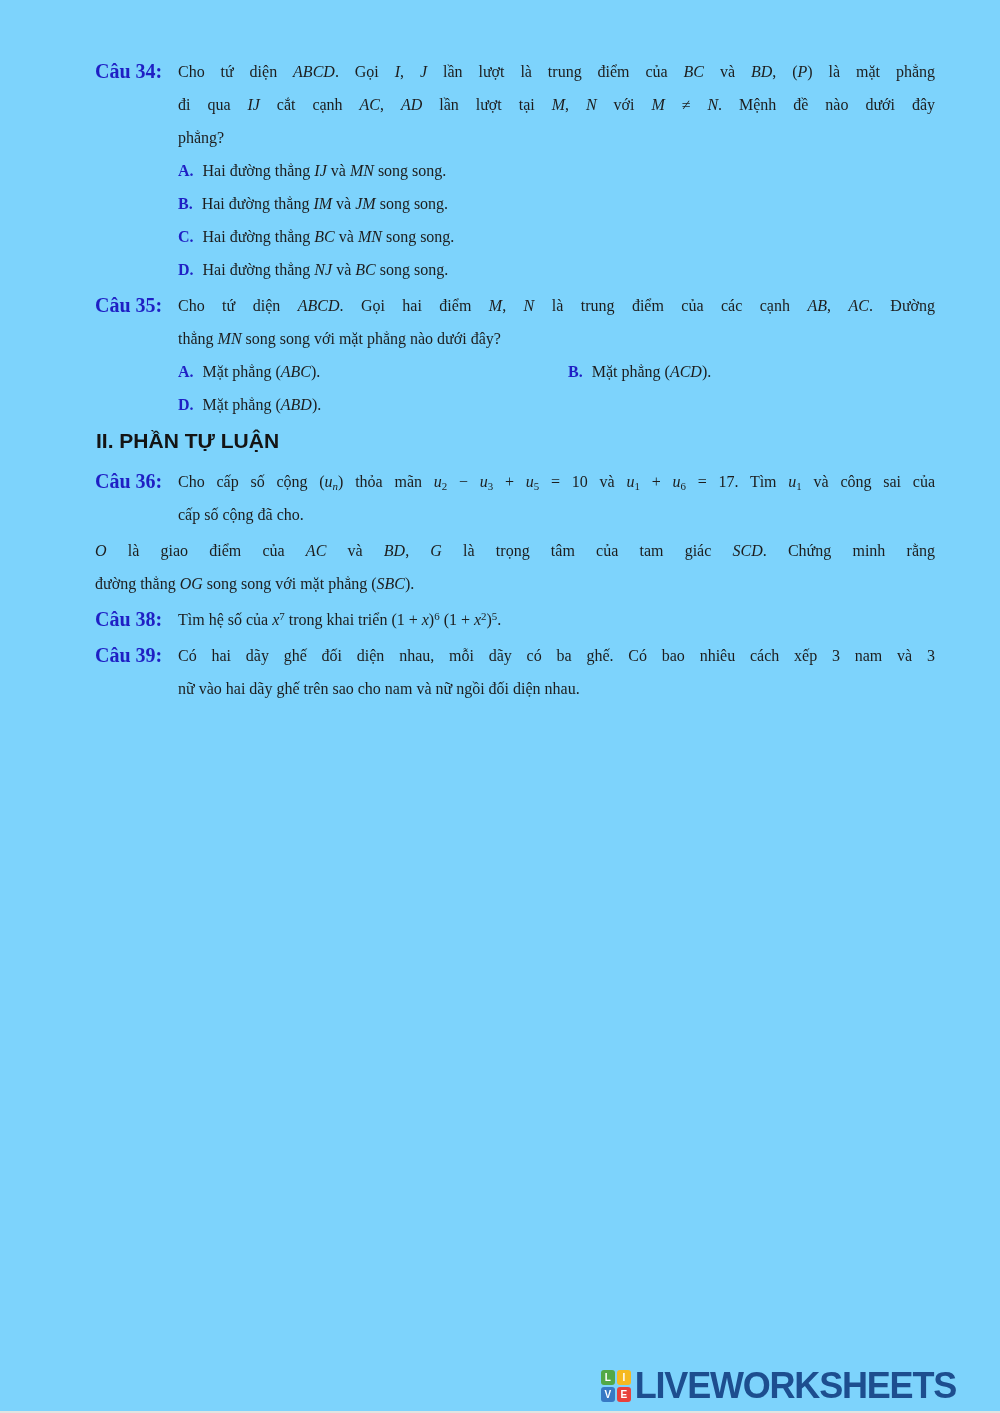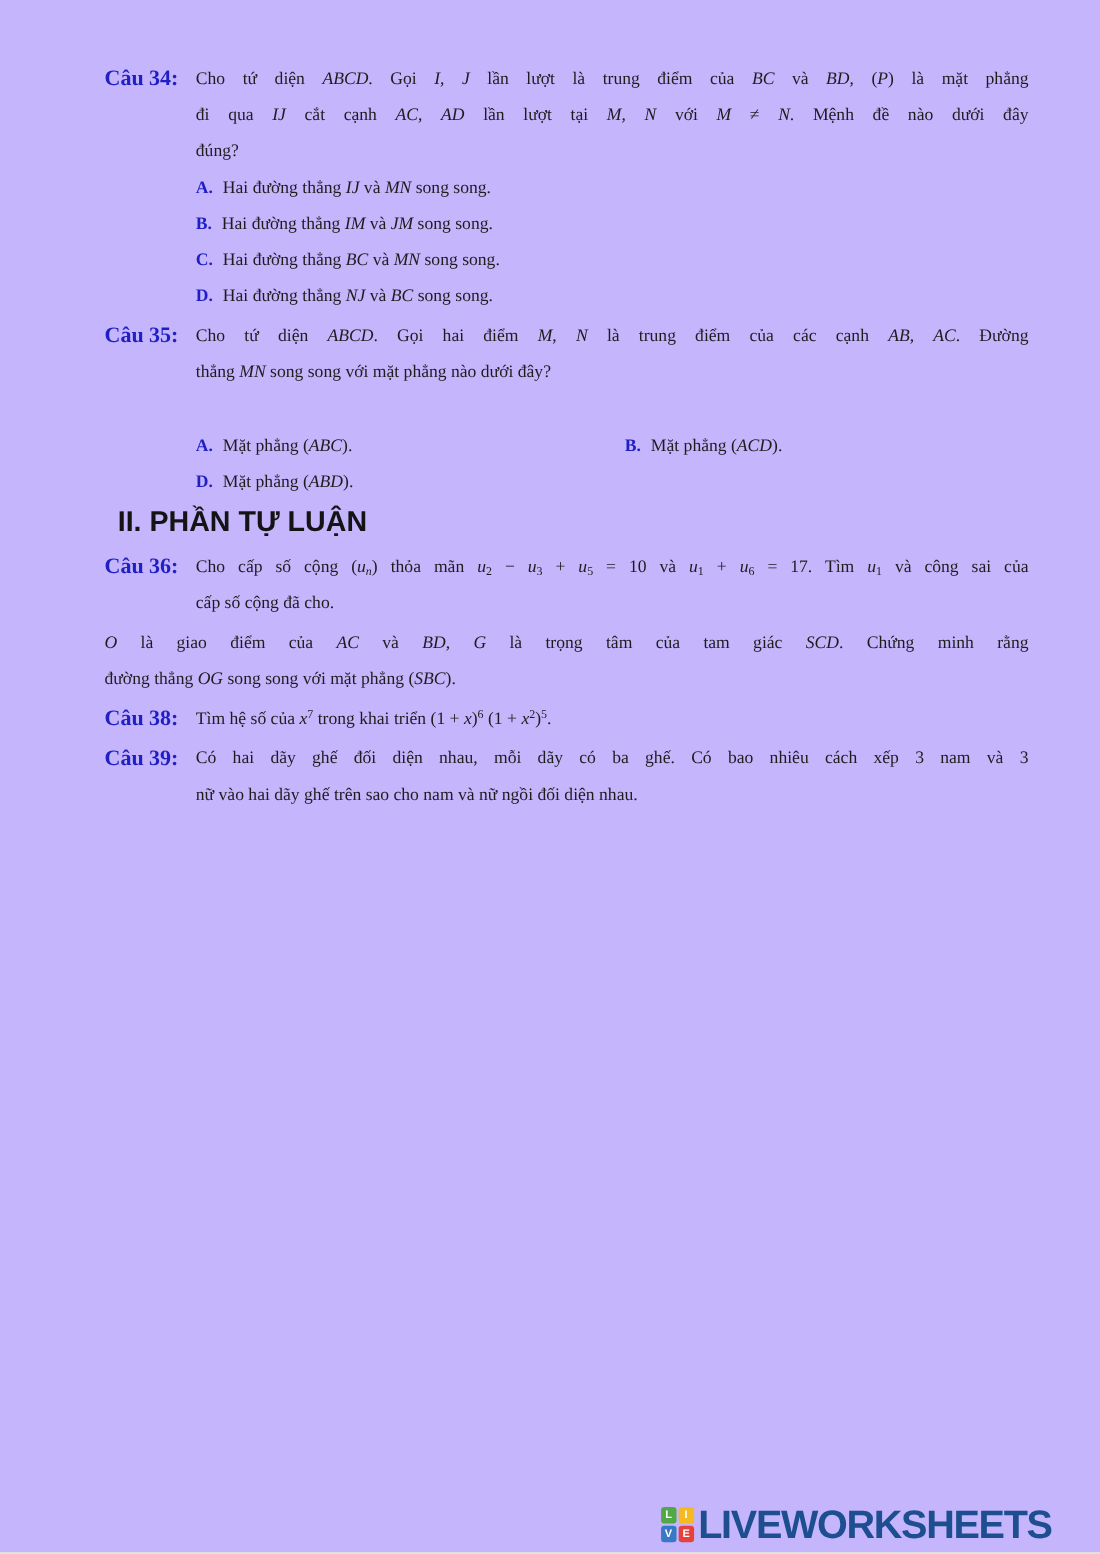--- a/index.html
+++ b/index.html
@@ -2,42 +2,42 @@
 <html lang="vi"><head>
 <meta charset="utf-8">
 <style>
   html,body{margin:0;padding:0;}
   body{
     width:1000px;height:1413px;background:#ffffff;
     font-family:"Liberation Serif","DejaVu Serif",serif;
     color:#1d1d1d;
     -webkit-font-smoothing:antialiased;
   }
-  .page{position:relative;width:1000px;height:1413px;overflow:hidden;background:#c4b5fd;}
+  .page{position:relative;width:1000px;height:1413px;overflow:hidden;background:#7dd3fc;}
   .content{position:absolute;left:95px;top:55px;width:840px;}
 
   .q{display:flex;margin-bottom:3px;}
   .q-label{
     flex:0 0 83px;font-weight:bold;color:#1f1fc4;
     font-size:20px;line-height:33px;white-space:nowrap;
   }
   .q-body{flex:1;font-size:16px;line-height:33px;}
   .line{min-height:33px;}
   .line.just{text-align:justify;text-align-last:justify;}
   .opt{min-height:33px;}
   .opt-letter{font-weight:bold;color:#1f1fc4;margin-right:9px;}
-  .opt-grid{display:grid;grid-template-columns:390px 1fr;margin-top:34px;}
+  .opt-grid{display:grid;grid-template-columns:390px 1fr;}
   i{font-style:italic;}
   sub{font-size:0.68em;vertical-align:-0.25em;line-height:0;}
   sup{font-size:0.68em;vertical-align:0.45em;line-height:0;}
 
   .section-heading{
     font-family:"Liberation Sans","DejaVu Sans",sans-serif;
-    font-weight:bold;font-size:26px;line-height:33px;color:#141414;
-    margin:3px 0 8px 12px;
+    font-weight:bold;font-size:21px;line-height:33px;color:#141414;
+    margin:3px 0 8px 1px;
   }
 
   .footer-logo{
     position:absolute;right:44px;bottom:6px;
     display:flex;align-items:center;gap:4px;cursor:pointer;
   }
   .logo-tiles{
     display:grid;grid-template-columns:14px 14px;grid-auto-rows:15px;gap:2px;
   }
   .tile{
@@ -62,21 +62,21 @@
 <body>
 
 <div class="page">
   <div class="content">
 
     <div class="q">
       <div class="q-label">Câu 34:</div>
       <div class="q-body">
         <div class="line just">Cho tứ diện <i>ABCD</i>. Gọi <i>I</i>, <i>J</i> lần lượt là trung điểm của <i>BC</i> và <i>BD</i>, (<i>P</i>) là mặt phẳng</div>
         <div class="line just">đi qua <i>IJ</i> cắt cạnh <i>AC</i>, <i>AD</i> lần lượt tại <i>M</i>, <i>N</i> với <i>M</i> ≠ <i>N</i>. Mệnh đề nào dưới đây</div>
-        <div class="line">đúng?</div>
+        <div class="line">phẳng?</div>
         <div class="opt"><span class="opt-letter">A.</span><span>Hai đường thẳng <i>IJ</i> và <i>MN</i> song song.</span></div>
         <div class="opt"><span class="opt-letter">B.</span><span>Hai đường thẳng <i>IM</i> và <i>JM</i> song song.</span></div>
         <div class="opt"><span class="opt-letter">C.</span><span>Hai đường thẳng <i>BC</i> và <i>MN</i> song song.</span></div>
         <div class="opt"><span class="opt-letter">D.</span><span>Hai đường thẳng <i>NJ</i> và <i>BC</i> song song.</span></div>
       </div>
     </div>
 
     <div class="q">
       <div class="q-label">Câu 35:</div>
       <div class="q-body">

